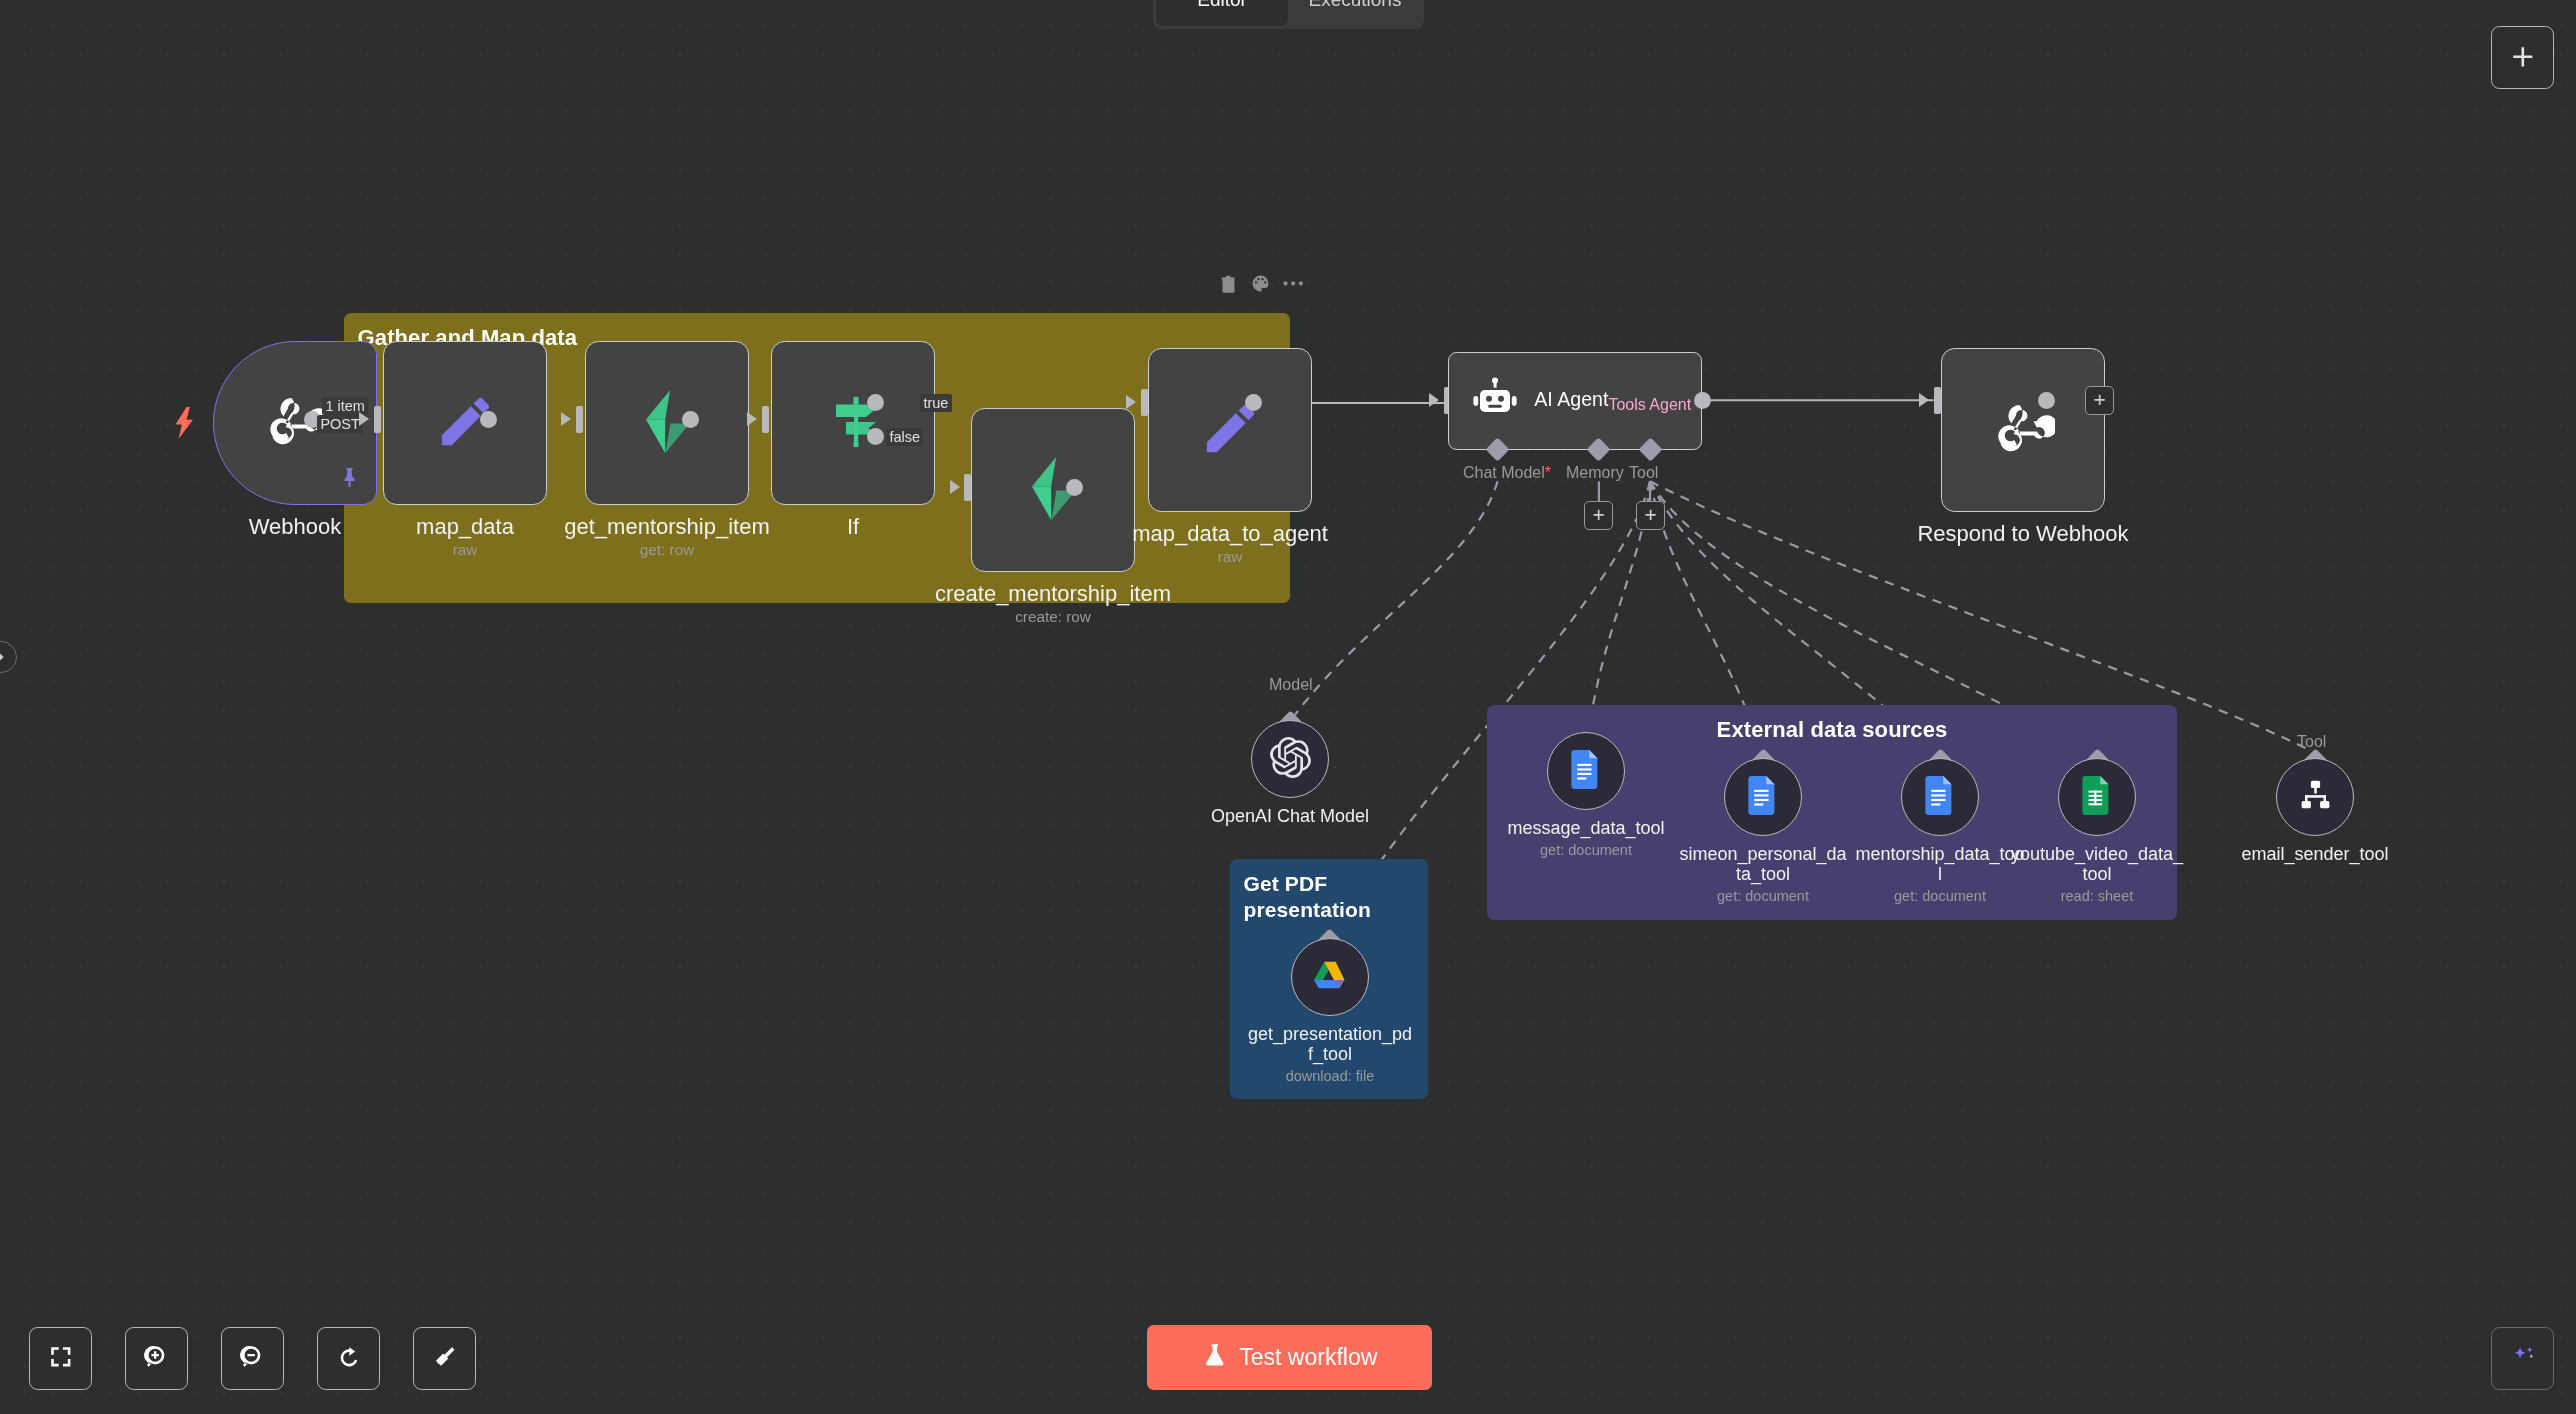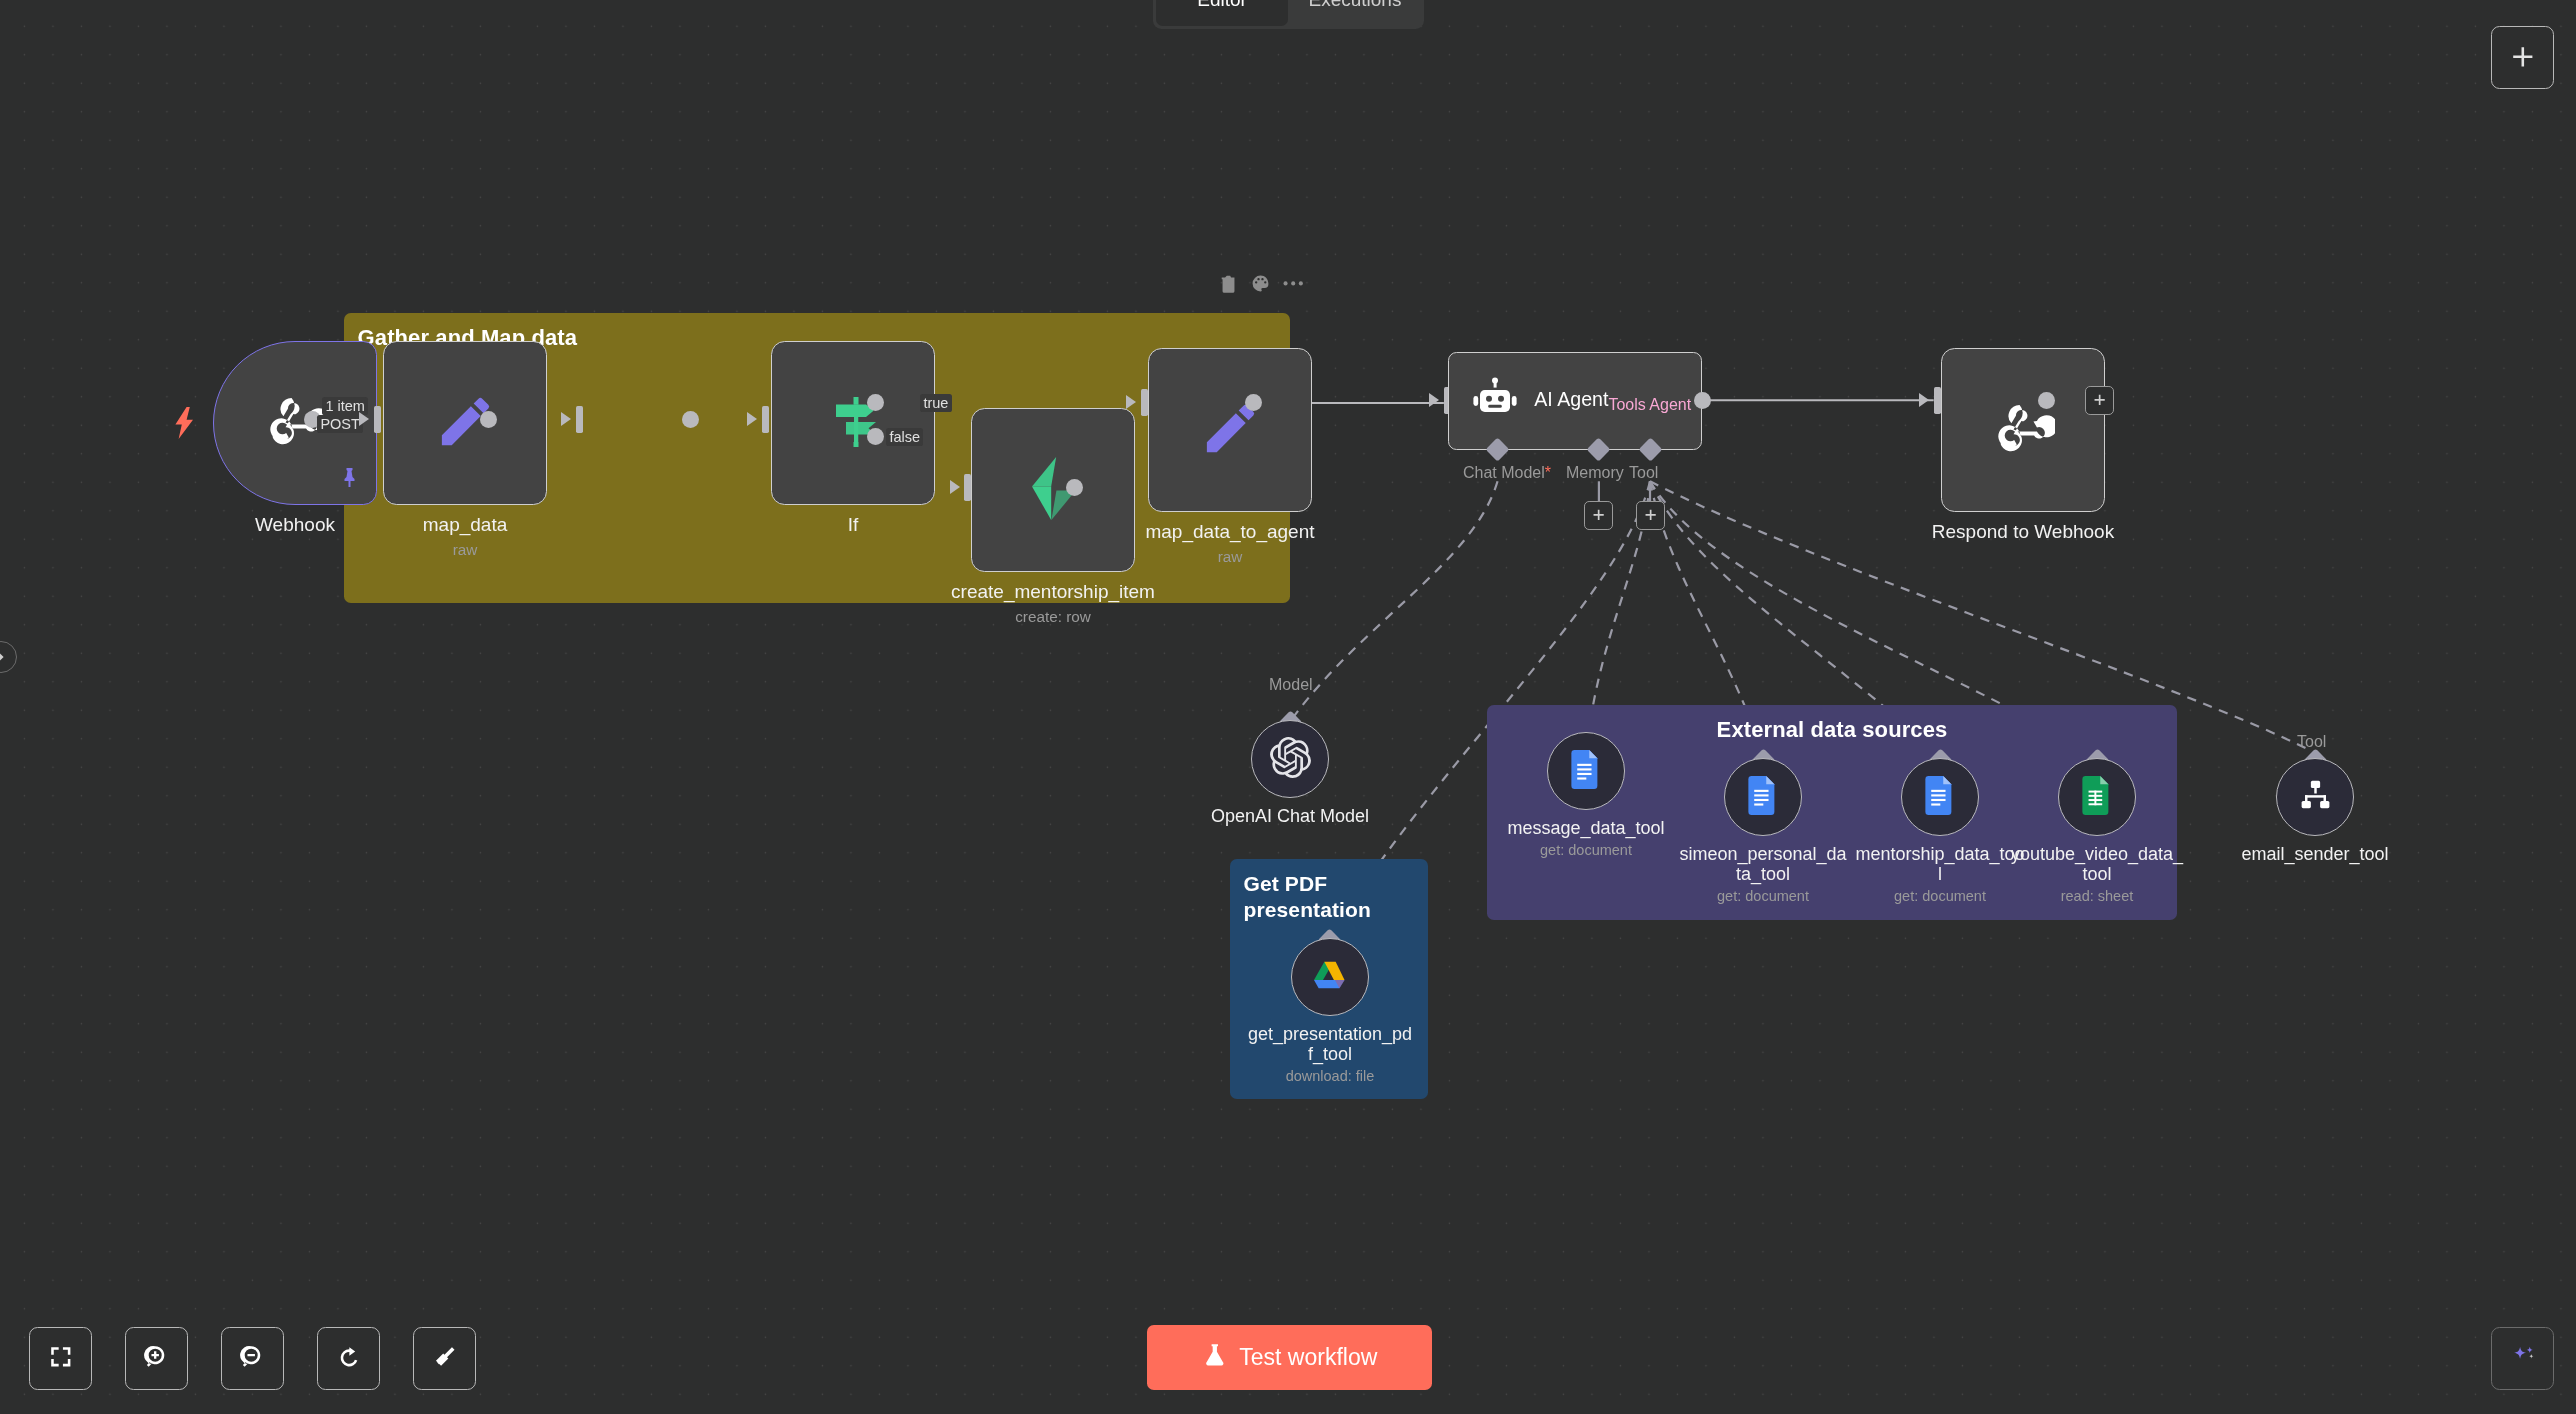--- a/index.html
+++ b/index.html
@@ -61,21 +61,21 @@
     border-width: 1.7px;
     justify-content: flex-start;
     padding-left: 22px; gap: 15.3px;
   }
   .node-label {
     position: absolute;
     top: 100%; left: 50%;
     transform: translateX(-50%);
     margin-top: 10.2px;
     color: #f2f2f2;
-    font-size: 19px;
+    font-size: 22px;
     white-space: nowrap;
     text-align: center;
     line-height: 1.16;
   }
   .node-sub {
     position: absolute;
     top: 100%; left: 50%;
     transform: translateX(-50%);
     margin-top: 37px;
     color: #9a9a9a;
@@ -330,20 +330,31 @@
           <path fill="#7e74e8" d="M3 17.25V21h3.75L17.8 9.94l-3.75-3.75L3 17.25zM20.7 7.04a1 1 0 0 0 0-1.41l-2.34-2.34a1 1 0 0 0-1.41 0l-1.83 1.83 3.75 3.75 1.83-1.83z"></path>
         </svg>
     </span>
     <div class="node-label">map_data</div>
     <div class="node-sub">raw</div>
   </div>
   <div class="dot" style="left:480px; top:411px;"></div>
   <div class="tri" style="left:561px; top:412px;"></div>
   <div class="inarrow" style="left:576px; top:406px;"></div>
 
+  <div class="node" style="left:585px; top:341px;">
+    <span>
+      <svg width="60" height="63" viewBox="0 0 20 24">
+        <path fill="#3ecf8e" d="M11.2 0L2 11.2h7.3L11.2 0z" opacity=".92"></path>
+        <path fill="#3ecf8e" d="M9.4 24l9.2-11.2h-7.3L9.4 24z" opacity=".62"></path>
+        <path fill="#3ecf8e" d="M9.3 11.2H2l7.3 12.8V11.2z" opacity="1"></path>
+      </svg>
+    </span>
+    <div class="node-label">get_mentorship_item</div>
+    <div class="node-sub">get: row</div>
+  </div>
   <div class="dot" style="left:682px; top:411px;"></div>
   <div class="tri" style="left:747px; top:412px;"></div>
   <div class="inarrow" style="left:762px; top:406px;"></div>
 
   <div class="node" style="left:771px; top:341px;padding-left:6px;">
     <span>
       <svg width="60" height="60" viewBox="0 0 24 24">
         <path fill="#3ecf8e" d="M11 2h2v3h-2zM11 20h2v2h-2z"></path>
         <path fill="#3ecf8e" d="M4 5h12l3 2.5L16 10H4z"></path>
         <path fill="#3ecf8e" d="M8 12h12l-3 2.5 3 2.5H8z" opacity=".95"></path>

